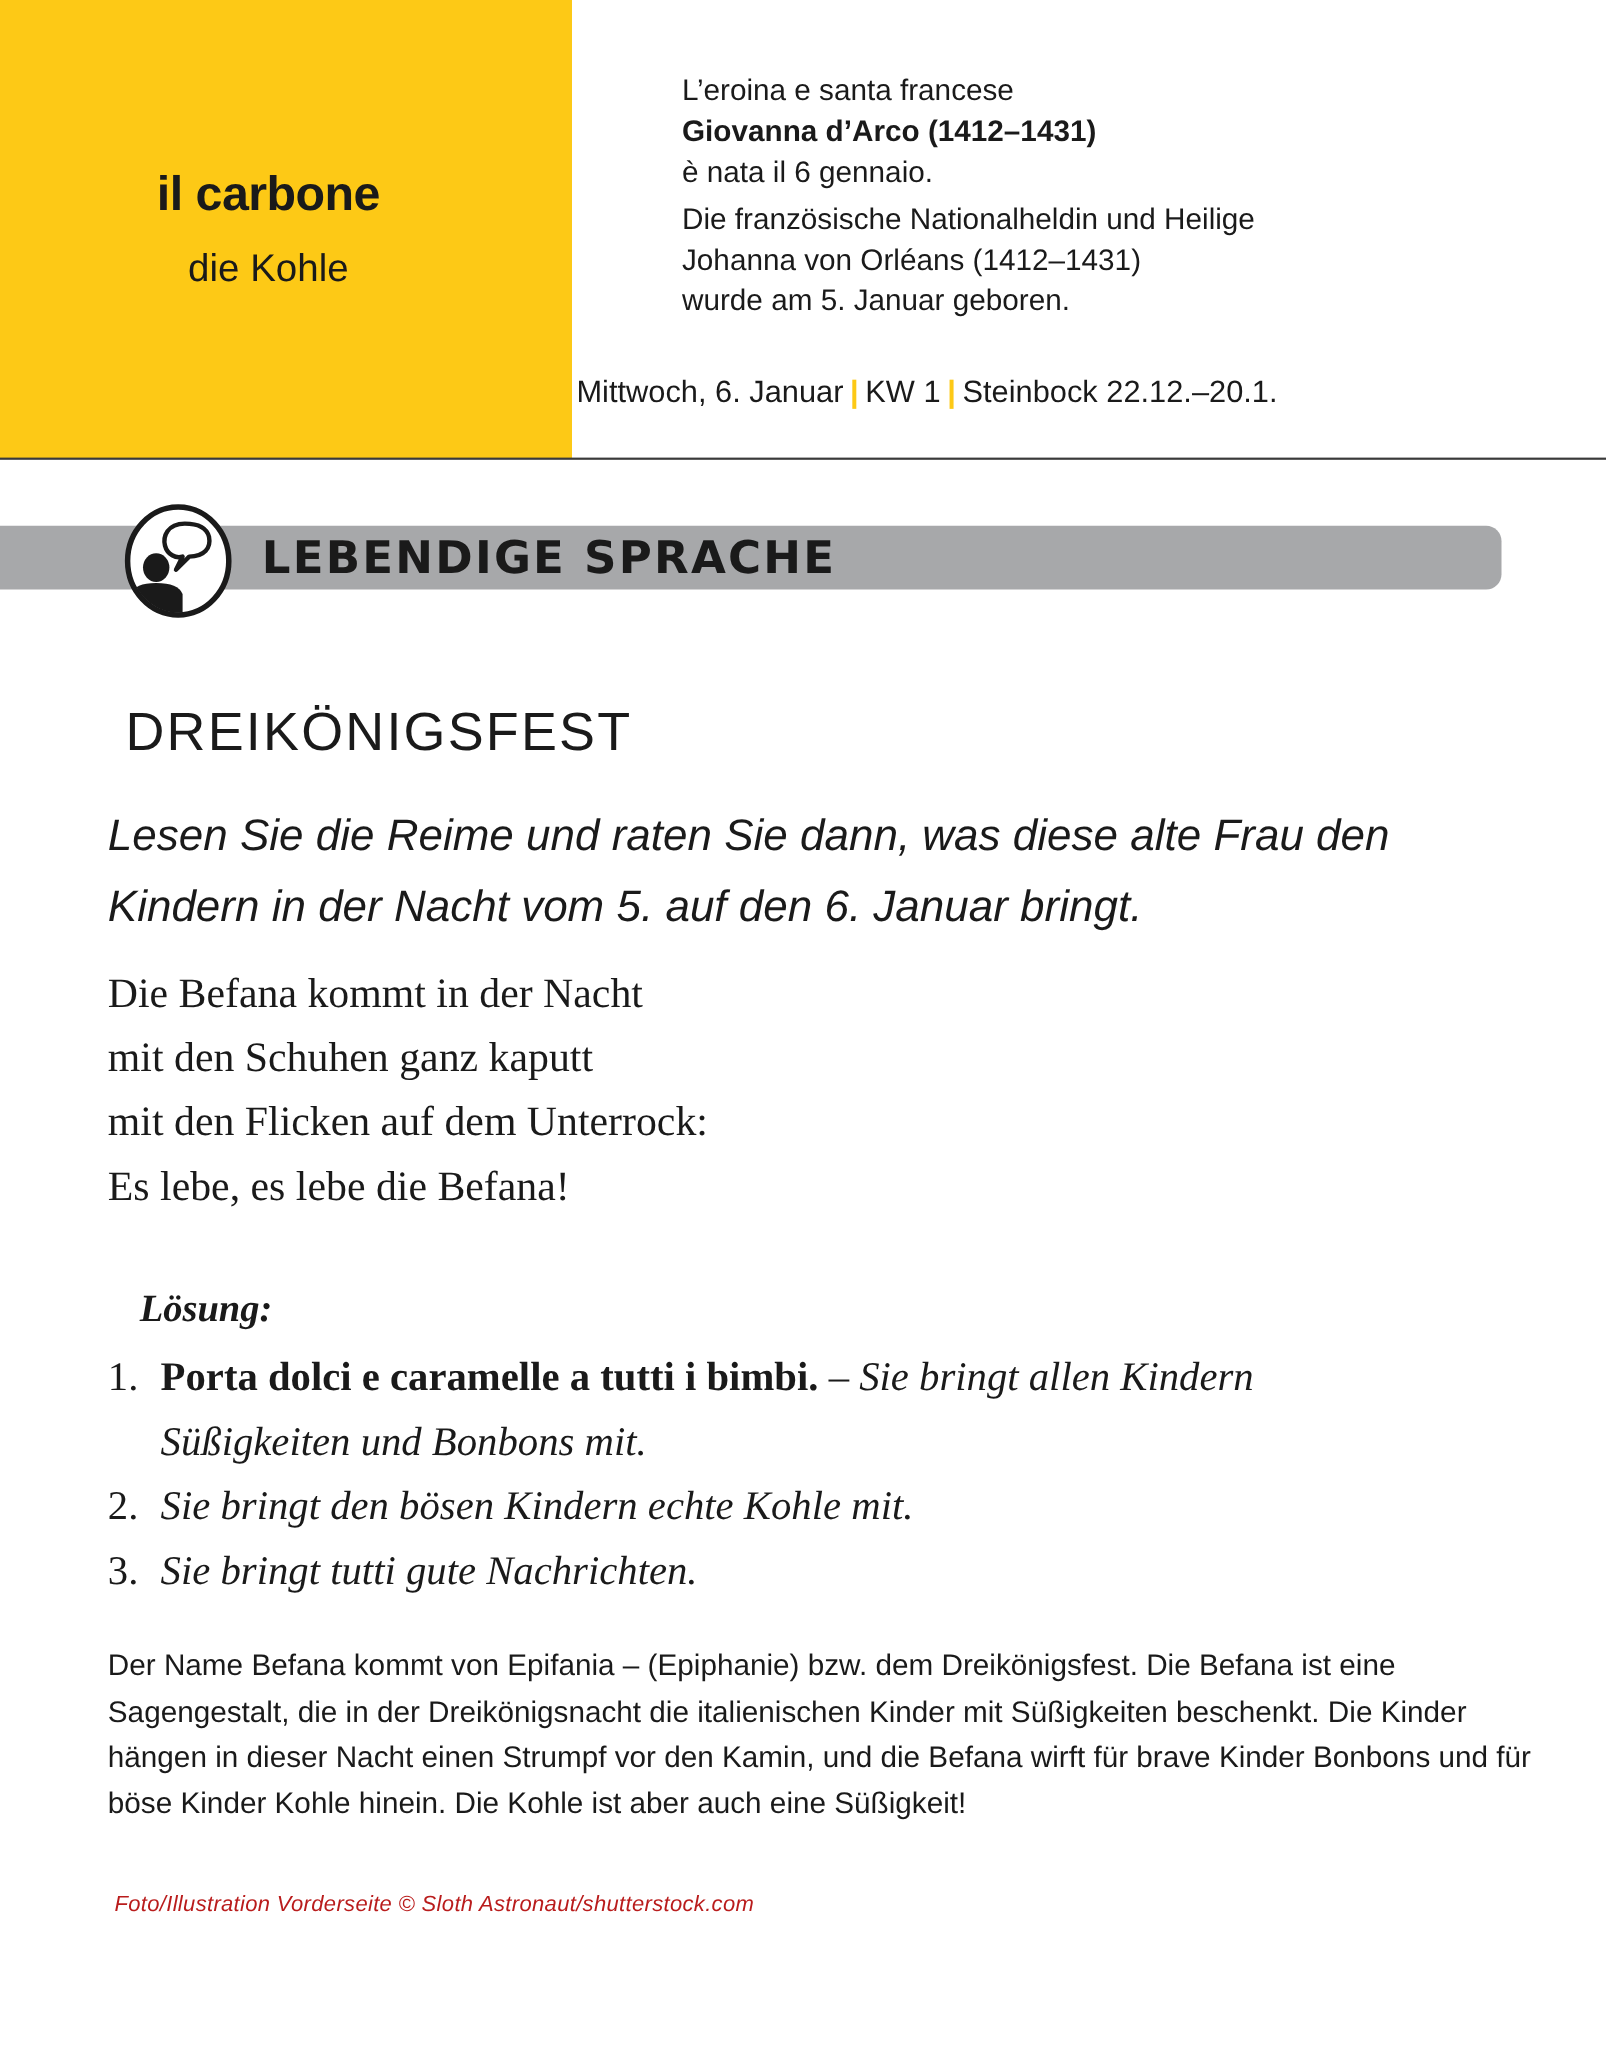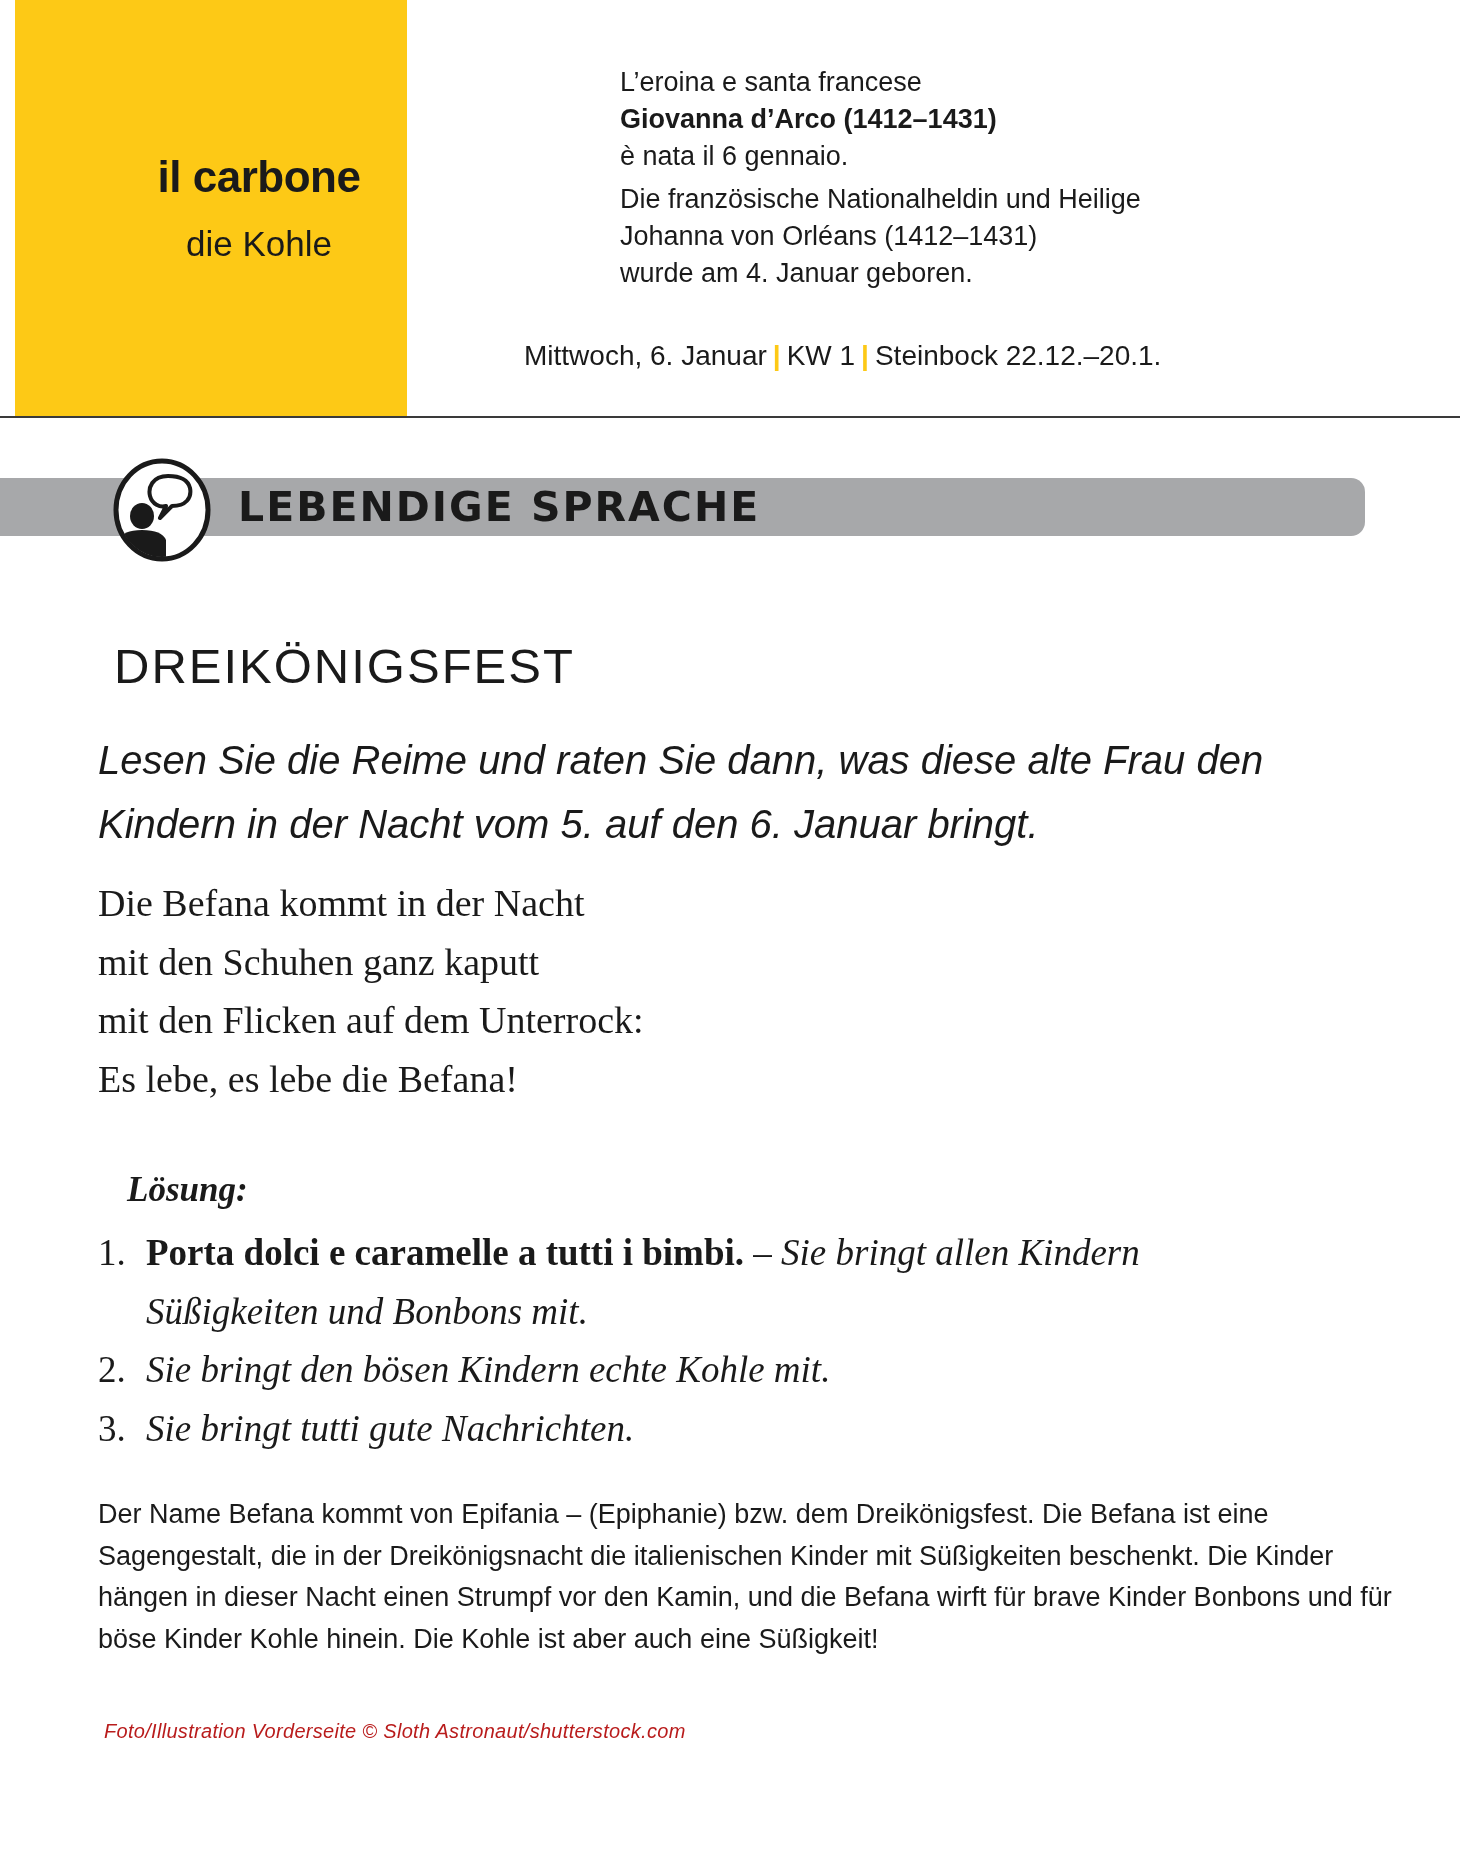--- a/index.html
+++ b/index.html
@@ -1,19 +1,19 @@
 <!DOCTYPE html>
 <html><head>
   <meta charset="utf-8">
   <style>
     html, body { margin: 0; padding: 0; background: #ffffff; }
     body { width: 1460px; height: 1862px; position: relative; overflow: hidden; color: #1a1a1a; }
 
     .yellow-panel {
-      position: absolute; left: 15px; top: 0; width: 392px; height: 417px;
+      position: absolute; left: 0; top: 0; width: 520px; height: 417px;
       background: #fdc916;
     }
     .word-it {
       position: absolute; left: 0; width: 488px; top: 152px; text-align: center;
       font-family: "Liberation Sans", sans-serif; font-size: 44px; font-weight: bold; color: #1a1a1a;
       letter-spacing: -0.5px;
     }
     .word-de {
       position: absolute; left: 0; width: 488px; top: 224px; text-align: center;
       font-family: "Liberation Sans", sans-serif; font-size: 35px; color: #1a1a1a;
@@ -96,21 +96,21 @@
   <div class="word-de">die Kohle</div>
 </div>
 
 <div class="fact">
   <div>L’eroina e santa francese</div>
   <div><b>Giovanna d’Arco (1412–1431)</b></div>
   <div>è nata il 6 gennaio.</div>
   <div class="gap"></div>
   <div>Die französische Nationalheldin und Heilige</div>
   <div>Johanna von Orléans (1412–1431)</div>
-  <div>wurde am 4. Januar geboren.</div>
+  <div>wurde am 5. Januar geboren.</div>
 </div>
 
 <div class="date-line">
   <span>Mittwoch, 6. Januar</span><span class="sep">|</span><span>KW 1</span><span class="sep">|</span><span>Steinbock 22.12.–20.1.</span>
 </div>
 
 <div class="top-rule"></div>
 
 <div class="section-bar"></div>
 <div class="section-icon">

